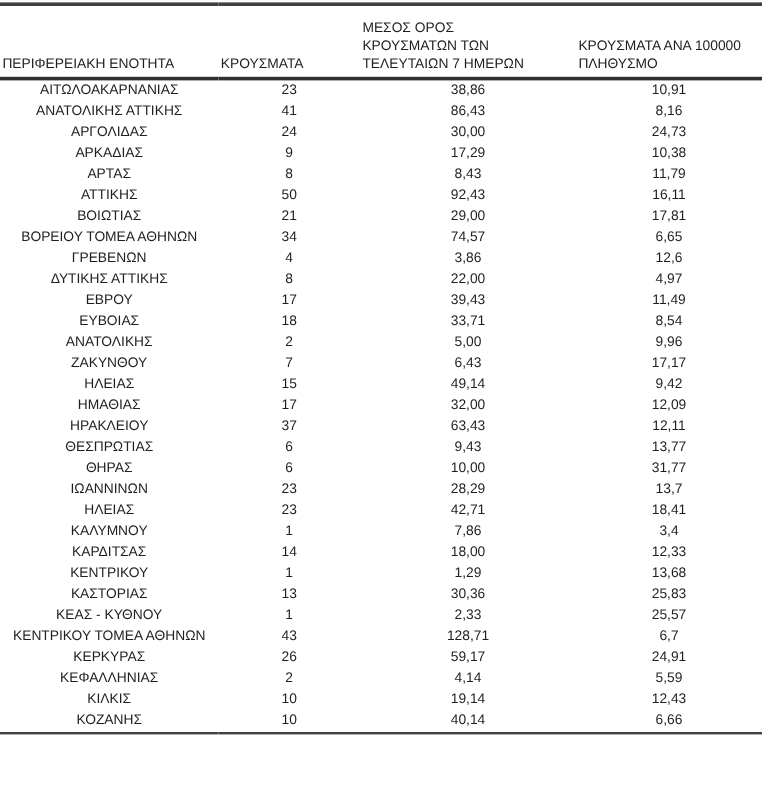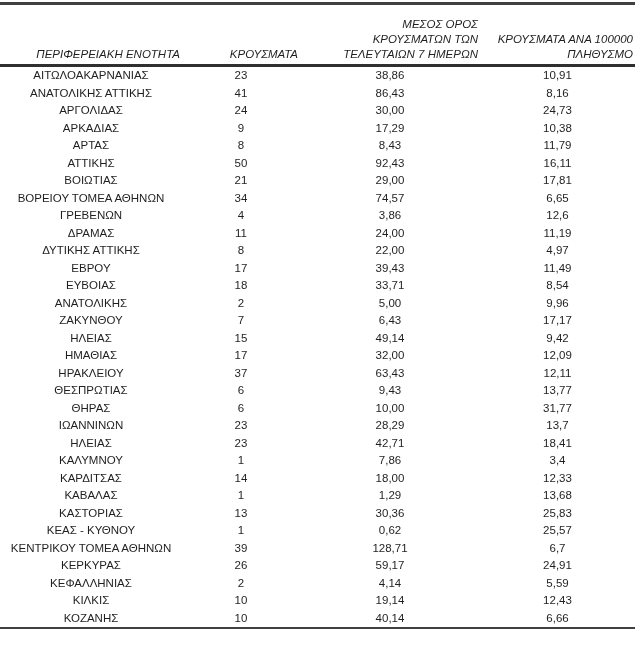--- a/index.html
+++ b/index.html
@@ -29,27 +29,26 @@
     border-bottom:2px solid var(--rule);
   }
   col.c1{width:182px;}
   col.c2{width:118px;}
   col.c3{width:180px;}
   col.c4{width:155px;}
   thead th{
     font-weight:normal;
     font-size:11.5px;
     line-height:15px;
-    text-align:right;
+    text-align:left;
     vertical-align:bottom;
     padding:12px 2px 2px 2px;
     white-space:pre-line;
     border-bottom:3px solid #2f2f2f;
     color:var(--text);
-    font-style:italic;
   }
   tbody td{
     font-size:11.5px;
     line-height:17.5px;
     height:17.5px;
     padding:0 2px;
     text-align:center;
     vertical-align:middle;
     color:var(--text);
     white-space:nowrap;
@@ -127,26 +126,20 @@
           <td>74,57</td>
           <td>6,65</td>
         </tr>
         <tr>
           <td>ΓΡΕΒΕΝΩΝ</td>
           <td>4</td>
           <td>3,86</td>
           <td>12,6</td>
         </tr>
         <tr>
-          <td>ΔΡΑΜΑΣ</td>
-          <td>11</td>
-          <td>24,00</td>
-          <td>11,19</td>
-        </tr>
-        <tr>
           <td>ΔΥΤΙΚΗΣ ΑΤΤΙΚΗΣ</td>
           <td>8</td>
           <td>22,00</td>
           <td>4,97</td>
         </tr>
         <tr>
           <td>ΕΒΡΟΥ</td>
           <td>17</td>
           <td>39,43</td>
           <td>11,49</td>
@@ -217,40 +210,40 @@
           <td>7,86</td>
           <td>3,4</td>
         </tr>
         <tr>
           <td>ΚΑΡΔΙΤΣΑΣ</td>
           <td>14</td>
           <td>18,00</td>
           <td>12,33</td>
         </tr>
         <tr>
-          <td>ΚΑΒΑΛΑΣ</td>
+          <td>ΚΕΝΤΡΙΚΟΥ</td>
           <td>1</td>
           <td>1,29</td>
           <td>13,68</td>
         </tr>
         <tr>
           <td>ΚΑΣΤΟΡΙΑΣ</td>
           <td>13</td>
           <td>30,36</td>
           <td>25,83</td>
         </tr>
         <tr>
           <td>ΚΕΑΣ - ΚΥΘΝΟΥ</td>
           <td>1</td>
-          <td>0,62</td>
+          <td>2,33</td>
           <td>25,57</td>
         </tr>
         <tr>
           <td>ΚΕΝΤΡΙΚΟΥ ΤΟΜΕΑ ΑΘΗΝΩΝ</td>
-          <td>39</td>
+          <td>43</td>
           <td>128,71</td>
           <td>6,7</td>
         </tr>
         <tr>
           <td>ΚΕΡΚΥΡΑΣ</td>
           <td>26</td>
           <td>59,17</td>
           <td>24,91</td>
         </tr>
         <tr>

